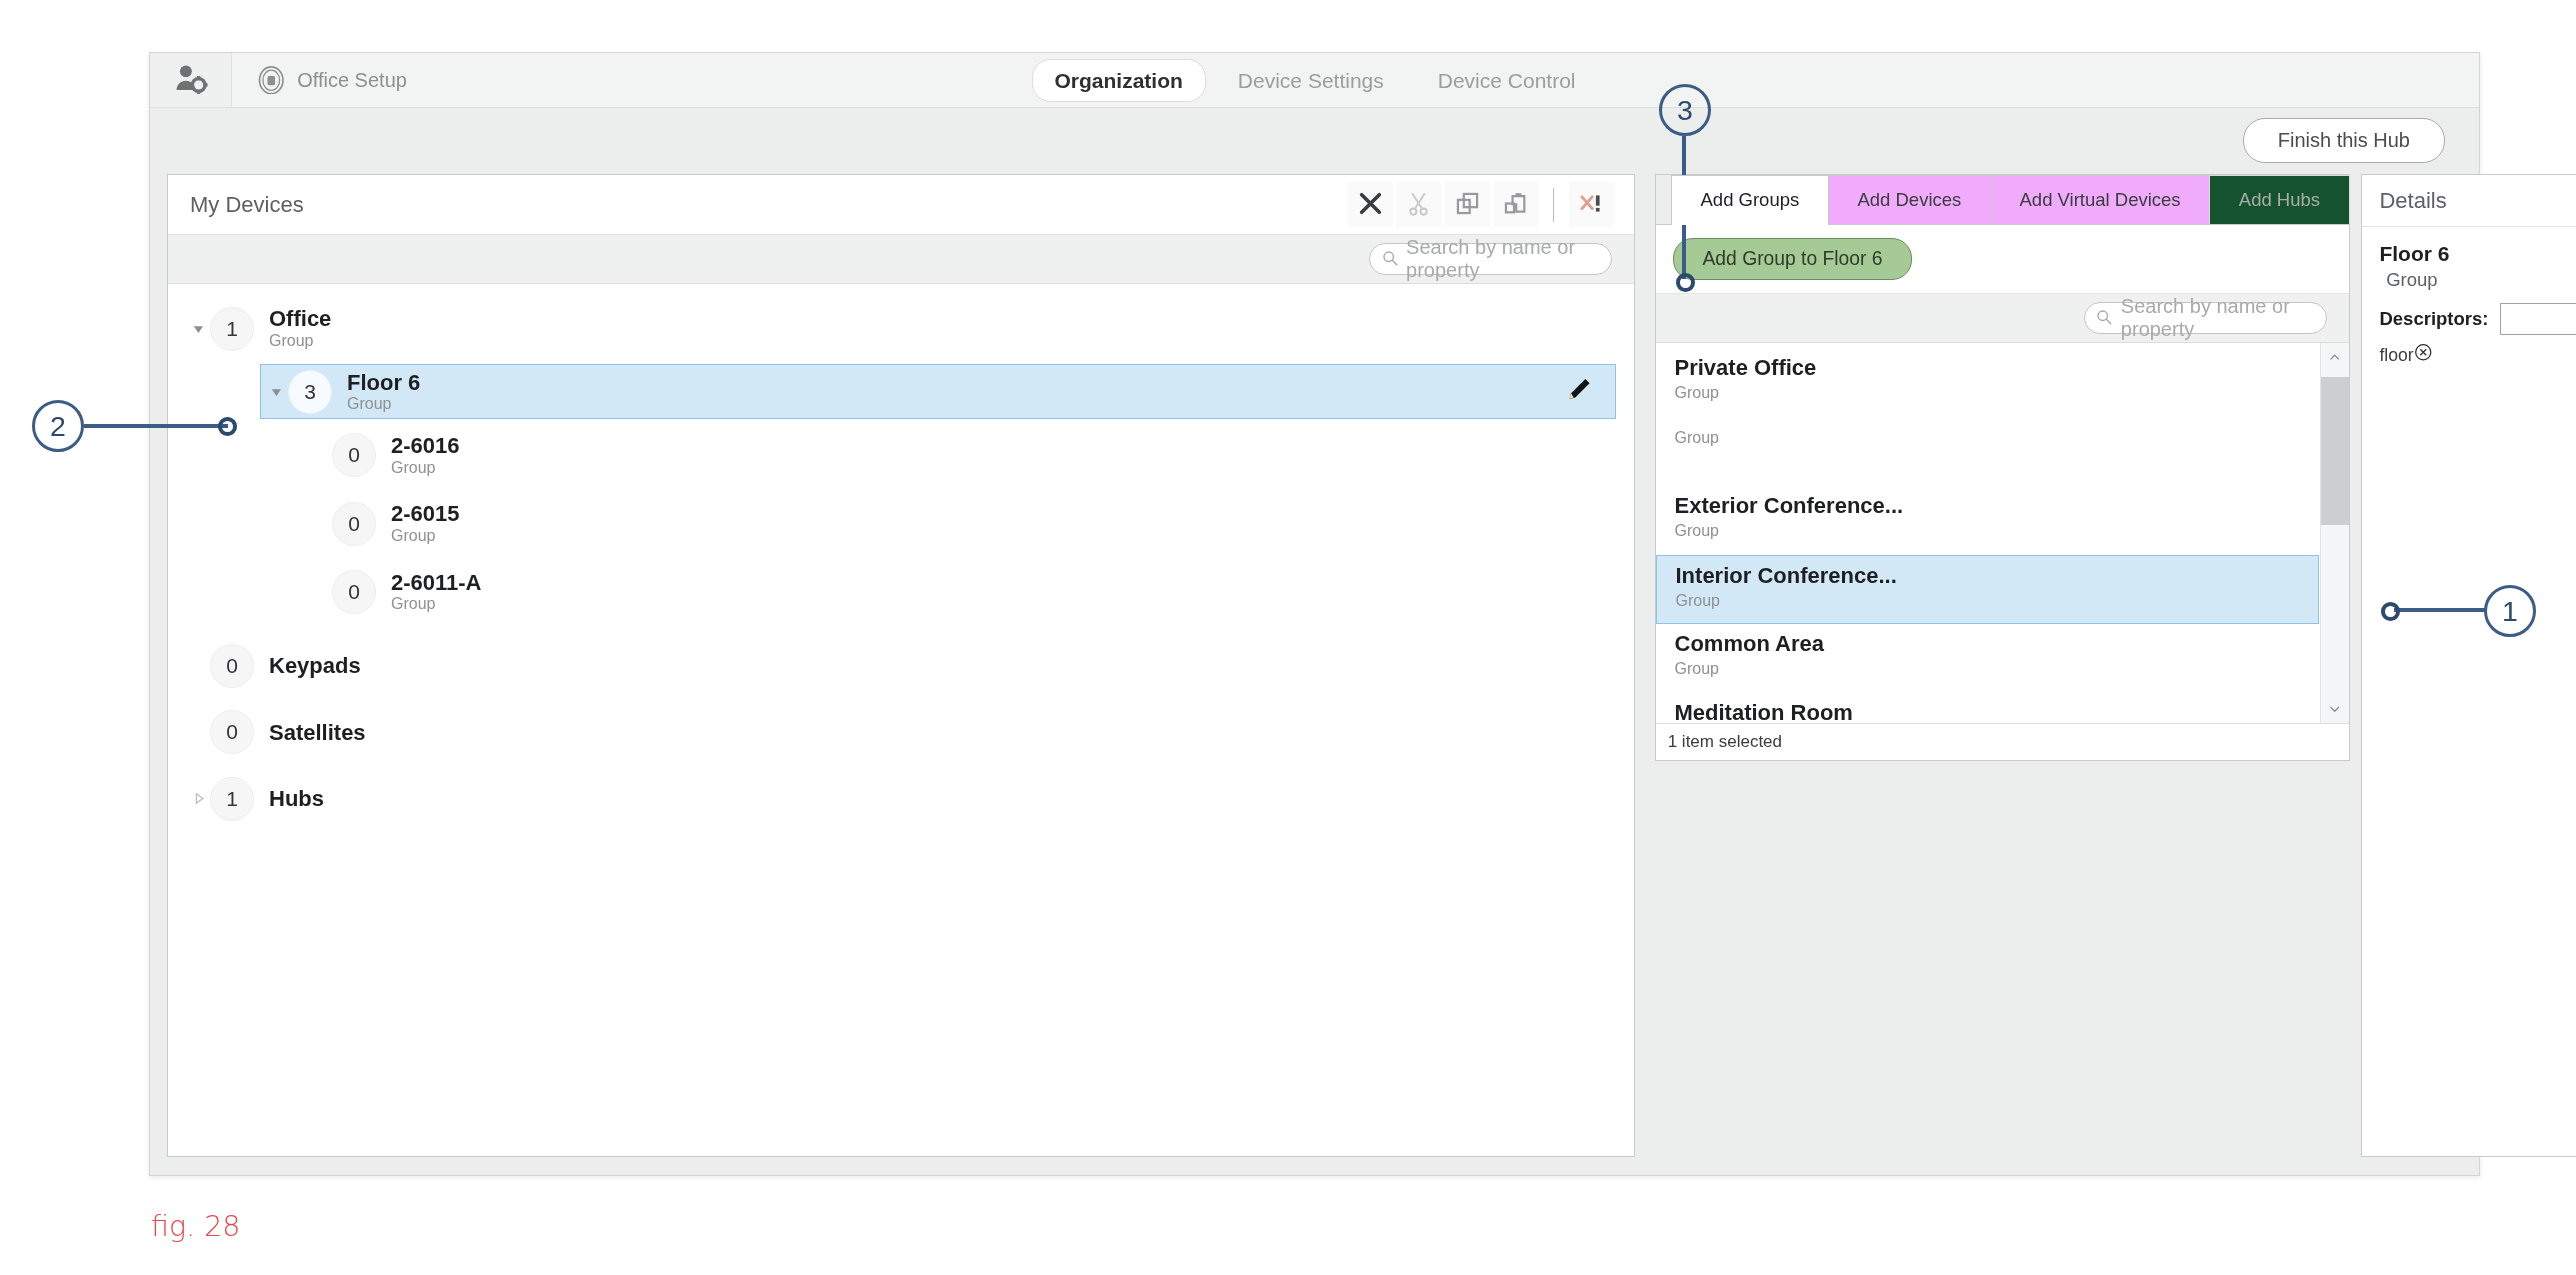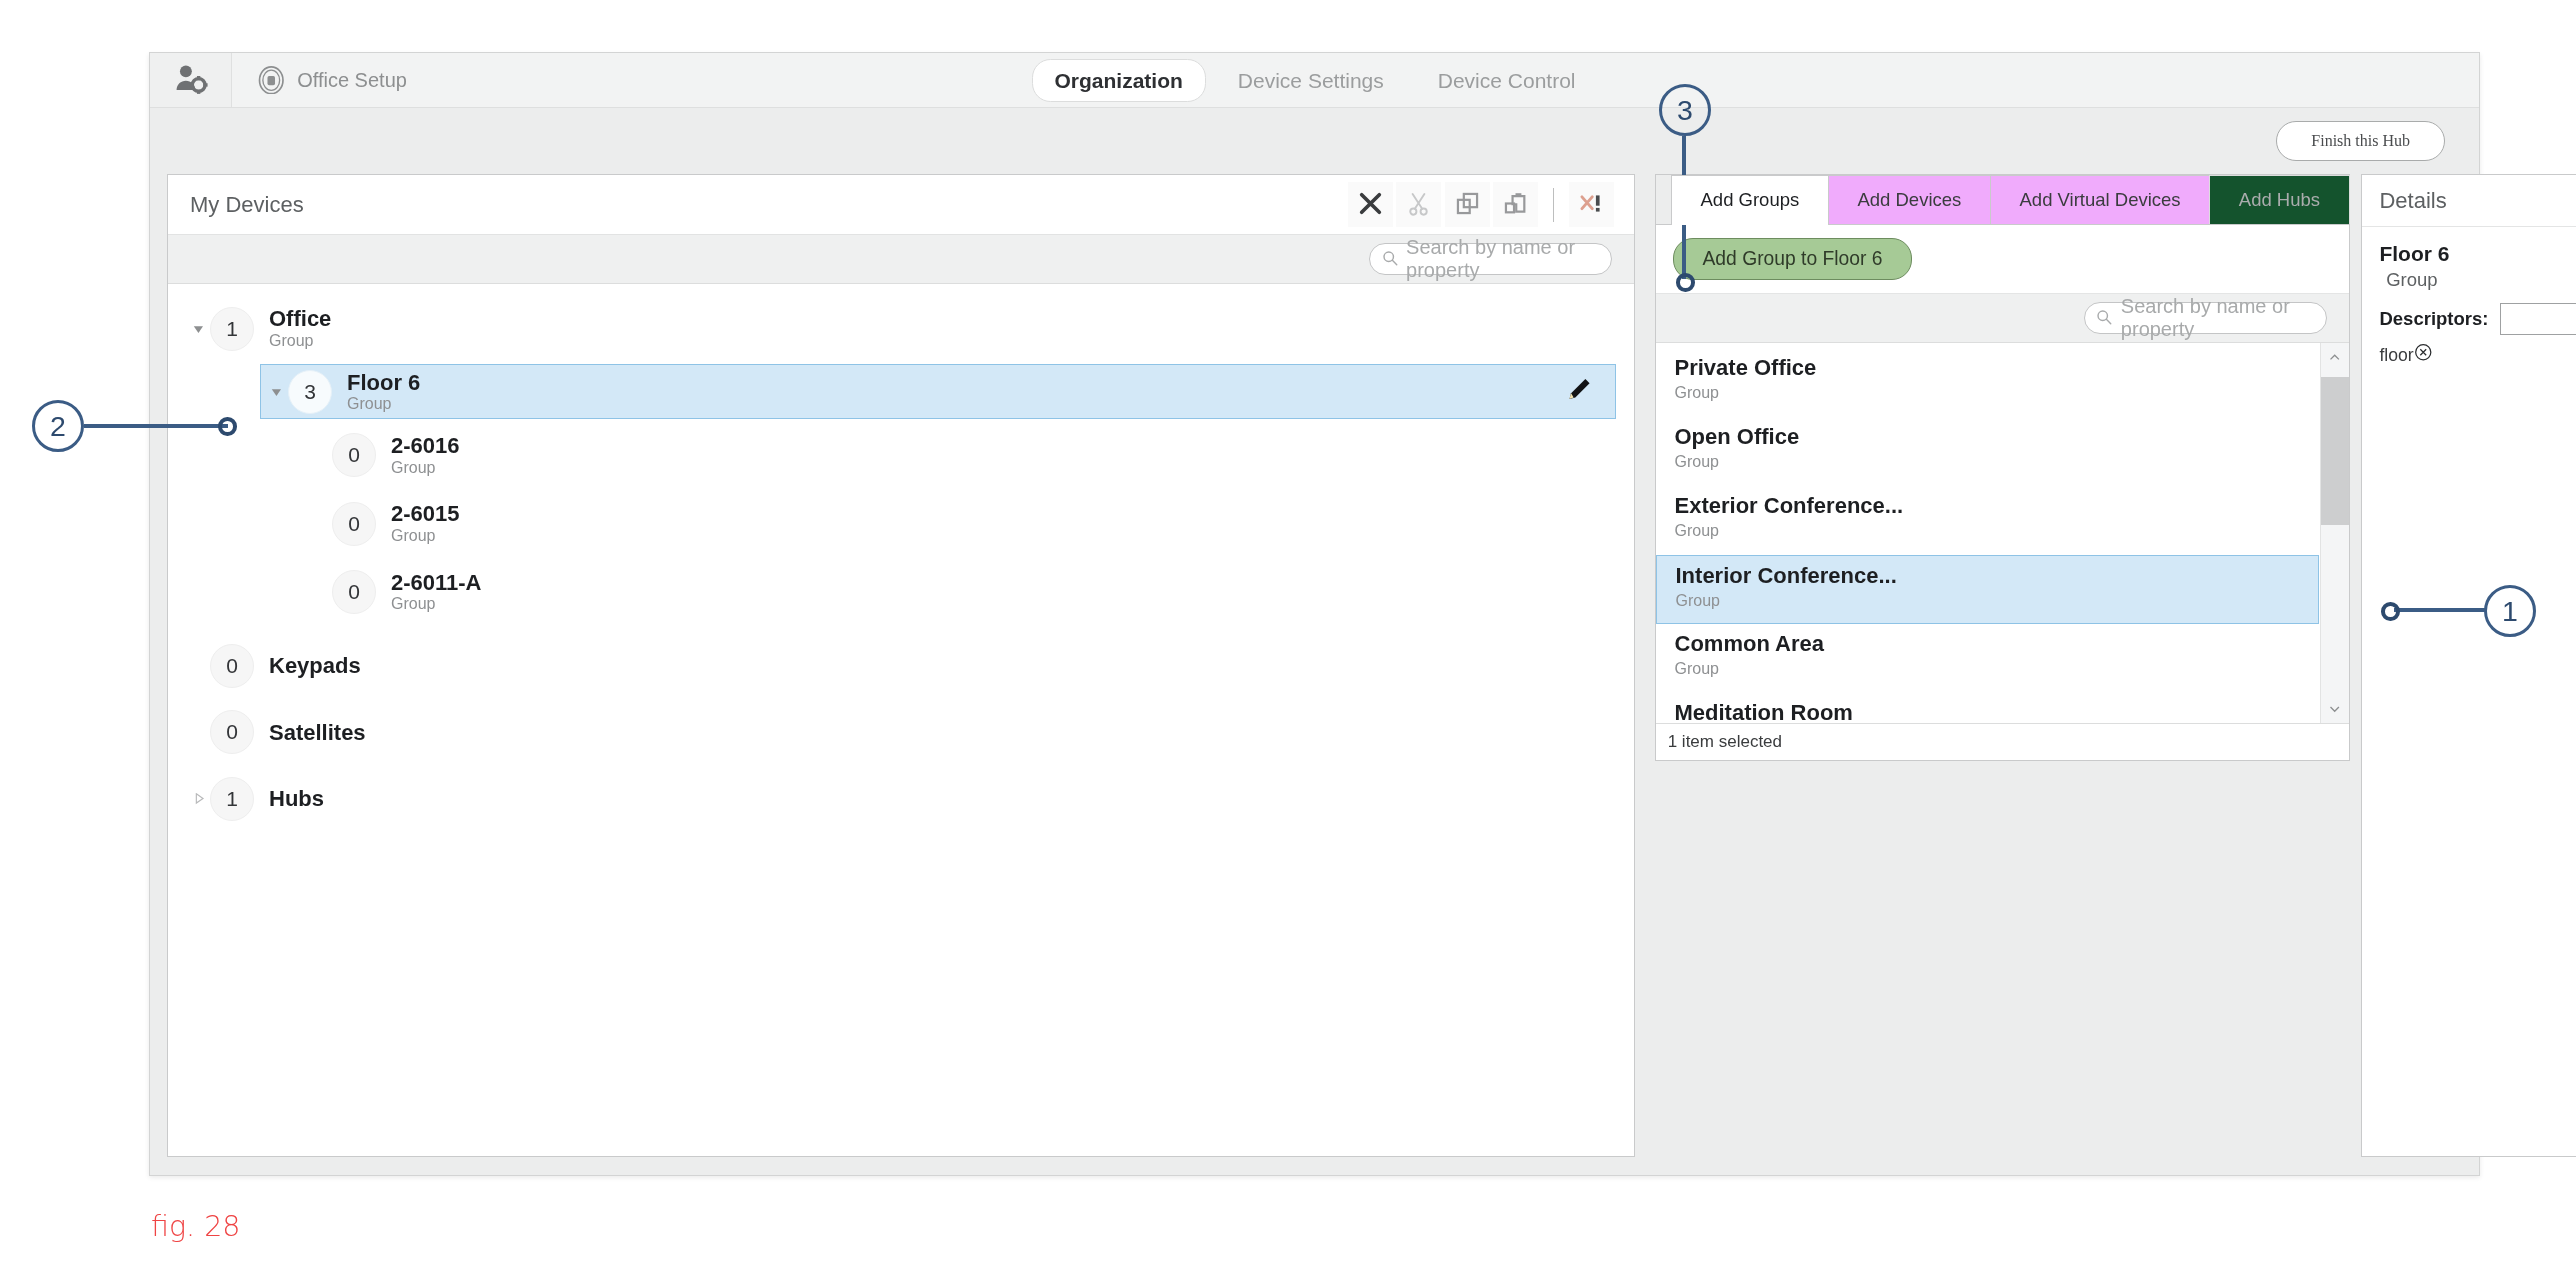--- a/index.html
+++ b/index.html
@@ -68,28 +68,27 @@
   }
 
   
   .subbar {
     height: 65px;
     background: #eceded;
     display: flex; align-items: center; justify-content: flex-end;
     padding-right: 34px;
   }
   .finish-btn {
-    font-size: 16px;
+    font-size: 20px;
     color: #4a4c4e;
     background: #ffffff;
     border: 0.8px solid #a9abab;
     border-radius: 22px;
     padding: 10px 34px;
     white-space: nowrap;
-    font-family: Liberation Serif, serif;
   }
 
   
   .content {
     position: absolute;
     left: 0; right: 0;
     top: 121px; bottom: 0;
     display: flex;
     padding: 0 17px 18.5px 17px;
     gap: 20px;
@@ -589,21 +588,20 @@
             </div>
           </div>
 
           <div class="group-list-wrap">
             <div class="group-list">
               <div class="group-item">
                 <div class="gi-name">Private Office</div>
                 <div class="gi-sub">Group</div>
               </div>
               <div class="group-item">
-                <div class="gi-name">Open Office</div>
                 <div class="gi-sub">Group</div>
               </div>
               <div class="group-item">
                 <div class="gi-name">Exterior Conference...</div>
                 <div class="gi-sub">Group</div>
               </div>
               <div class="group-item selected">
                 <div class="gi-name">Interior Conference...</div>
                 <div class="gi-sub">Group</div>
               </div>

